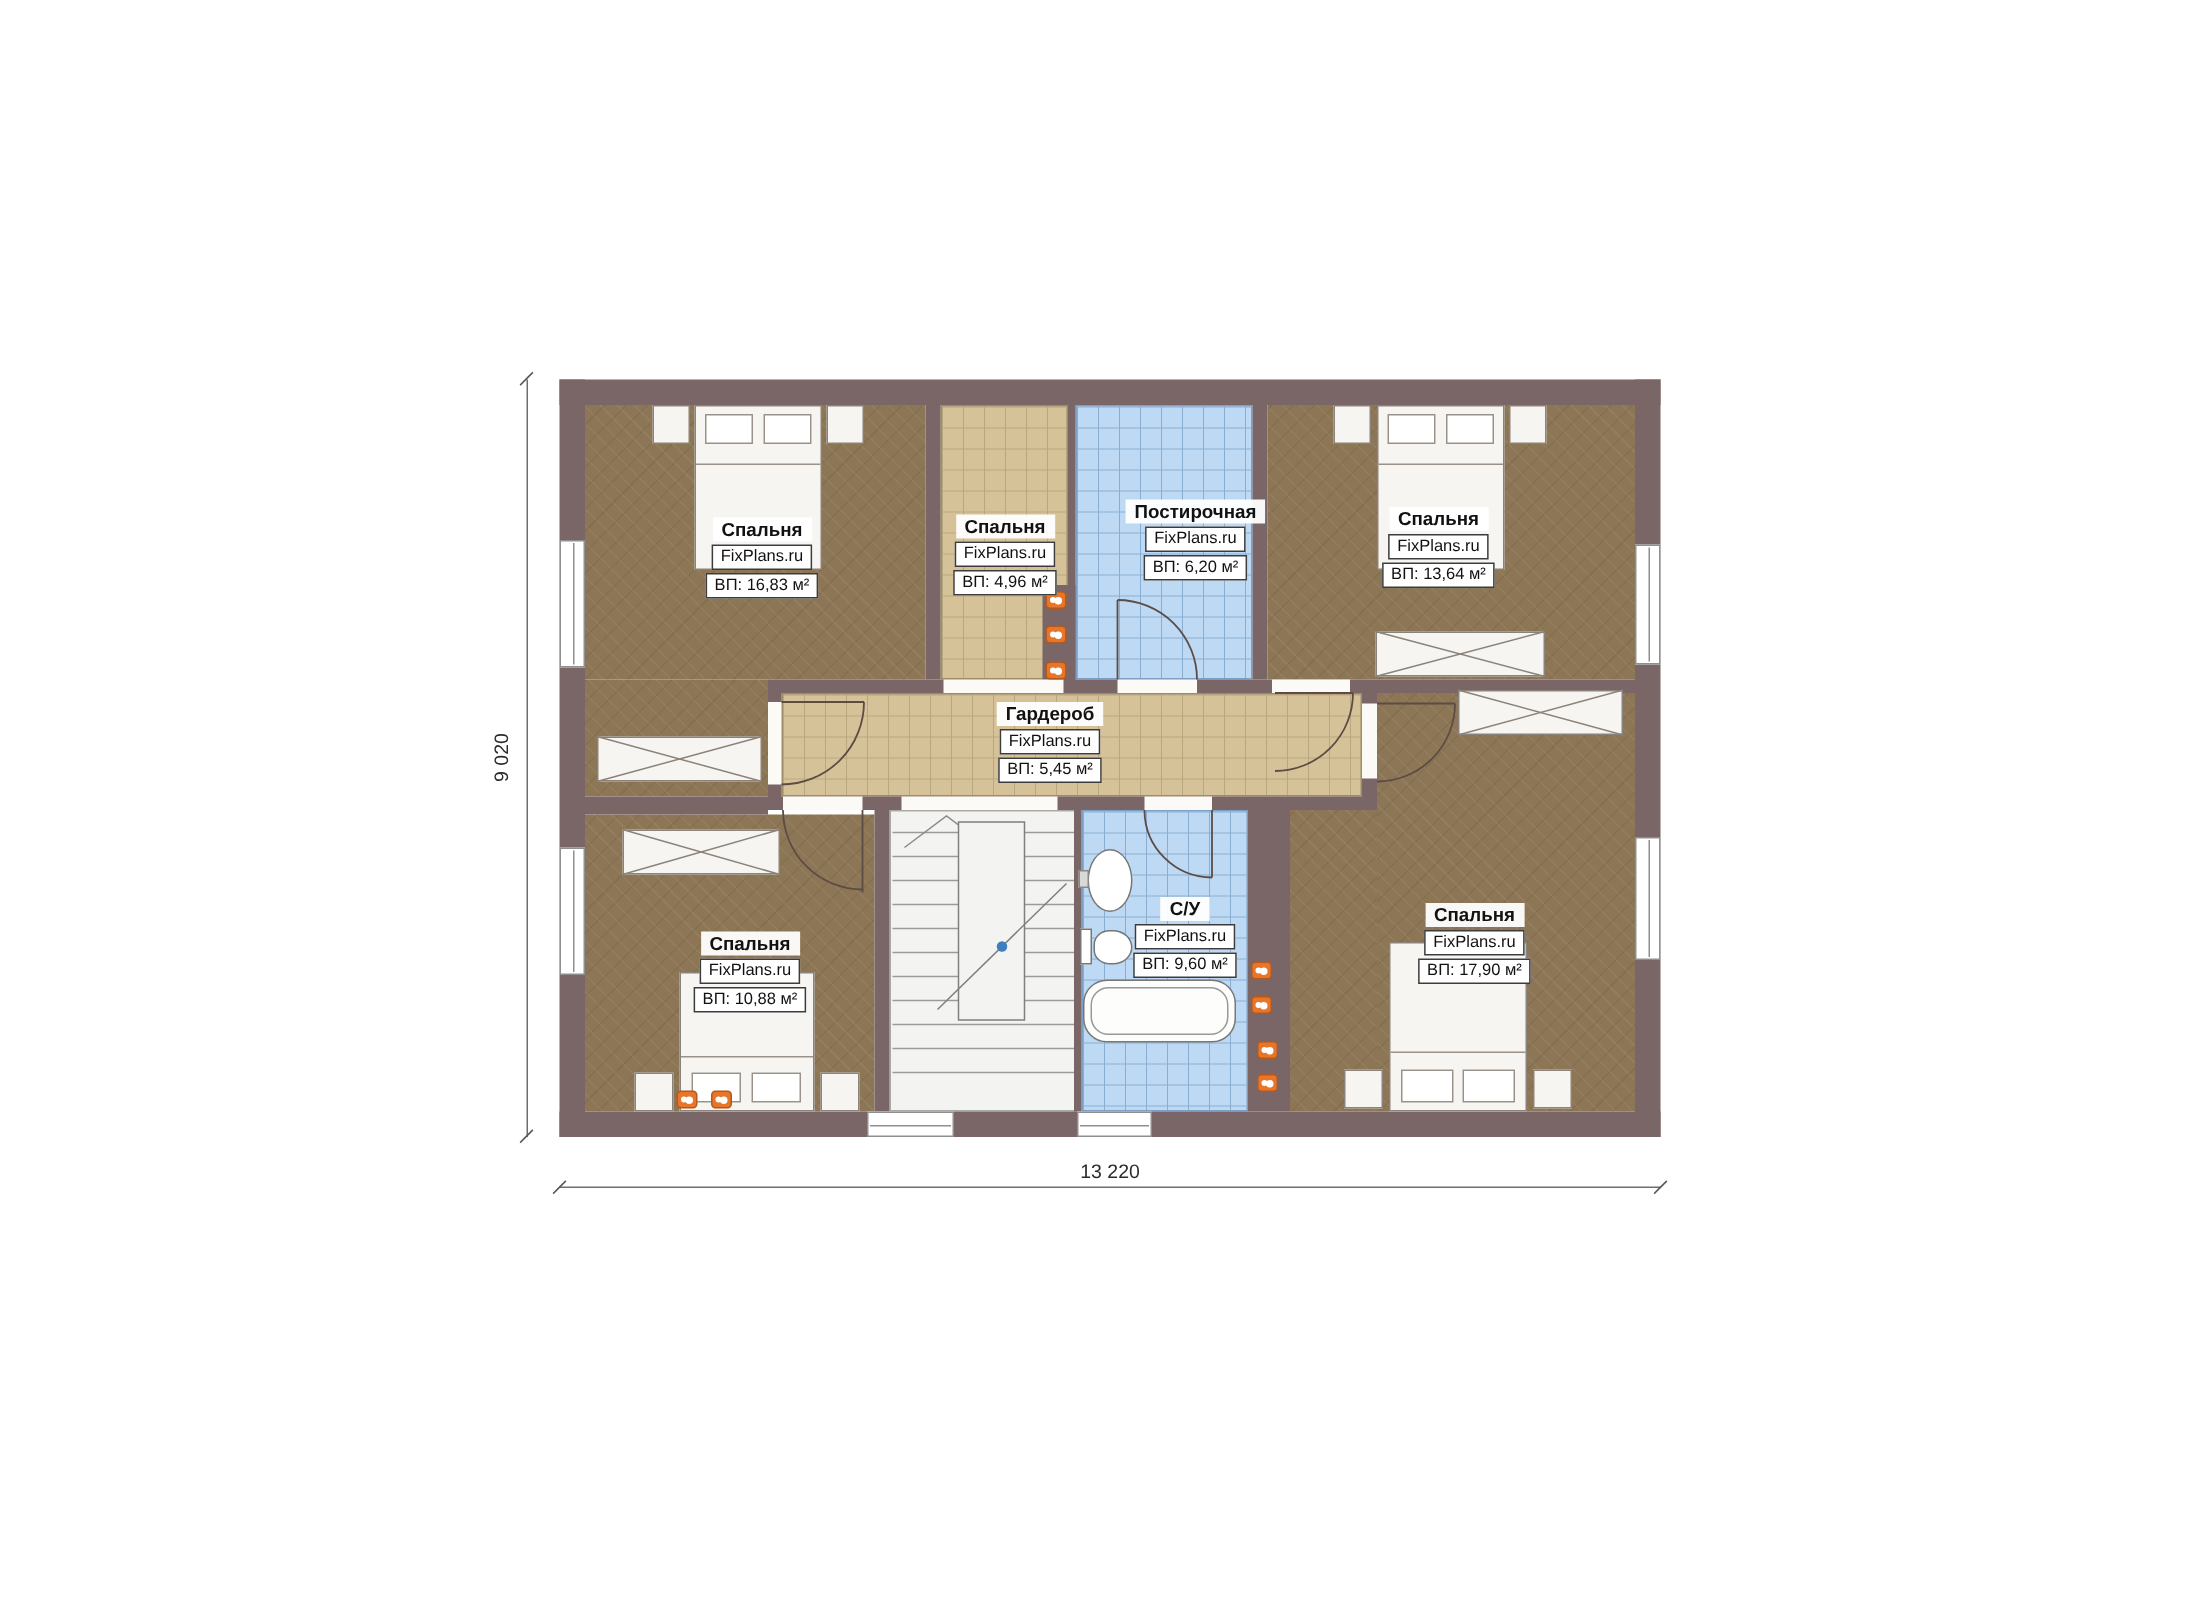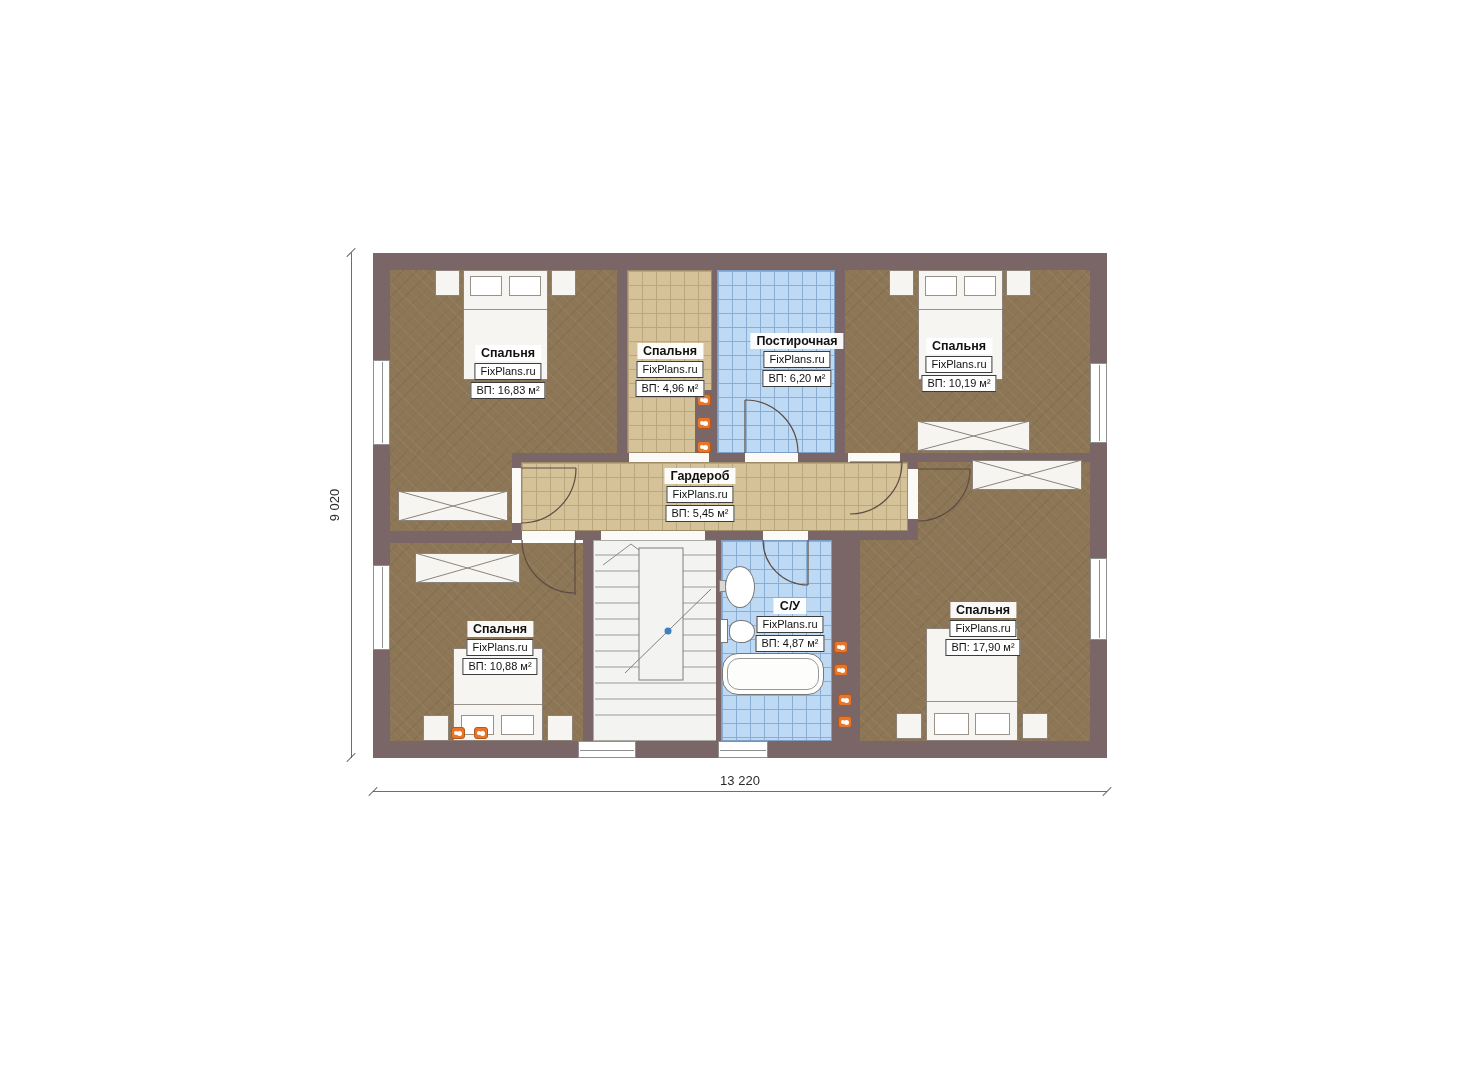--- a/index.html
+++ b/index.html
@@ -233,36 +233,36 @@
     <span class="room-area">ВП: 4,96 м²</span>
   </div>
   <div class="room-label" style="left:424px;top:80px;">
     <span class="room-name">Постирочная</span>
     <span class="room-brand">FixPlans.ru</span>
     <span class="room-area">ВП: 6,20 м²</span>
   </div>
   <div class="room-label" style="left:586px;top:85px;">
     <span class="room-name">Спальня</span>
     <span class="room-brand">FixPlans.ru</span>
-    <span class="room-area">ВП: 10,19 м²</span>
+    <span class="room-area">ВП: 13,64 м²</span>
   </div>
   <div class="room-label" style="left:327px;top:215px;">
     <span class="room-name">Гардероб</span>
     <span class="room-brand">FixPlans.ru</span>
     <span class="room-area">ВП: 5,45 м²</span>
   </div>
   <div class="room-label" style="left:127px;top:368px;">
     <span class="room-name">Спальня</span>
     <span class="room-brand">FixPlans.ru</span>
     <span class="room-area">ВП: 10,88 м²</span>
   </div>
   <div class="room-label" style="left:417px;top:345px;">
     <span class="room-name">С/У</span>
     <span class="room-brand">FixPlans.ru</span>
-    <span class="room-area">ВП: 4,87 м²</span>
+    <span class="room-area">ВП: 9,60 м²</span>
   </div>
   <div class="room-label" style="left:610px;top:349px;">
     <span class="room-name">Спальня</span>
     <span class="room-brand">FixPlans.ru</span>
     <span class="room-area">ВП: 17,90 м²</span>
   </div>
 </div>
 
 <div class="abs dimline" style="left:351px;top:253px;width:1px;height:505px;"></div>
 <div class="abs dimtick" style="left:345px;top:252px;"></div>

